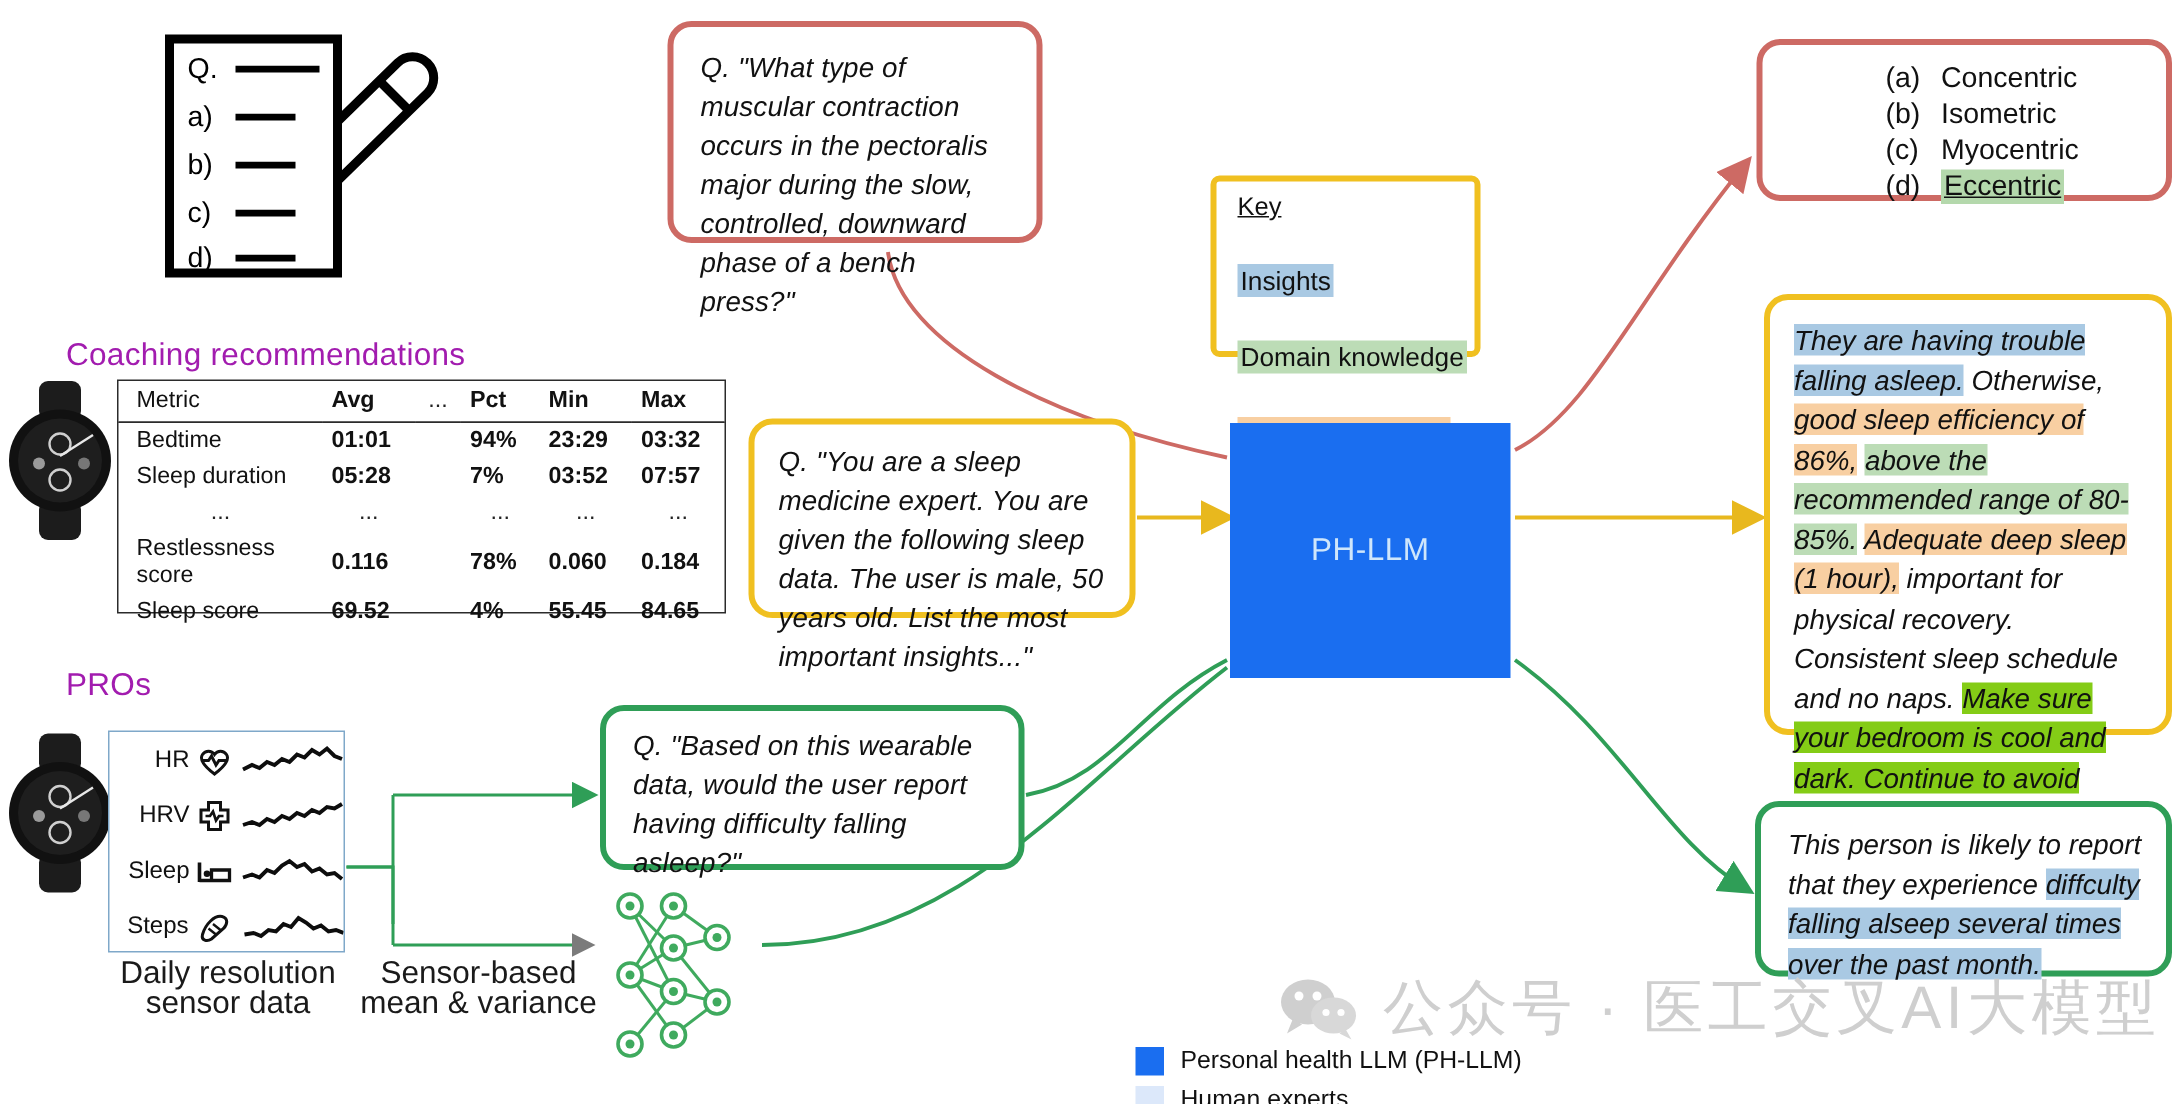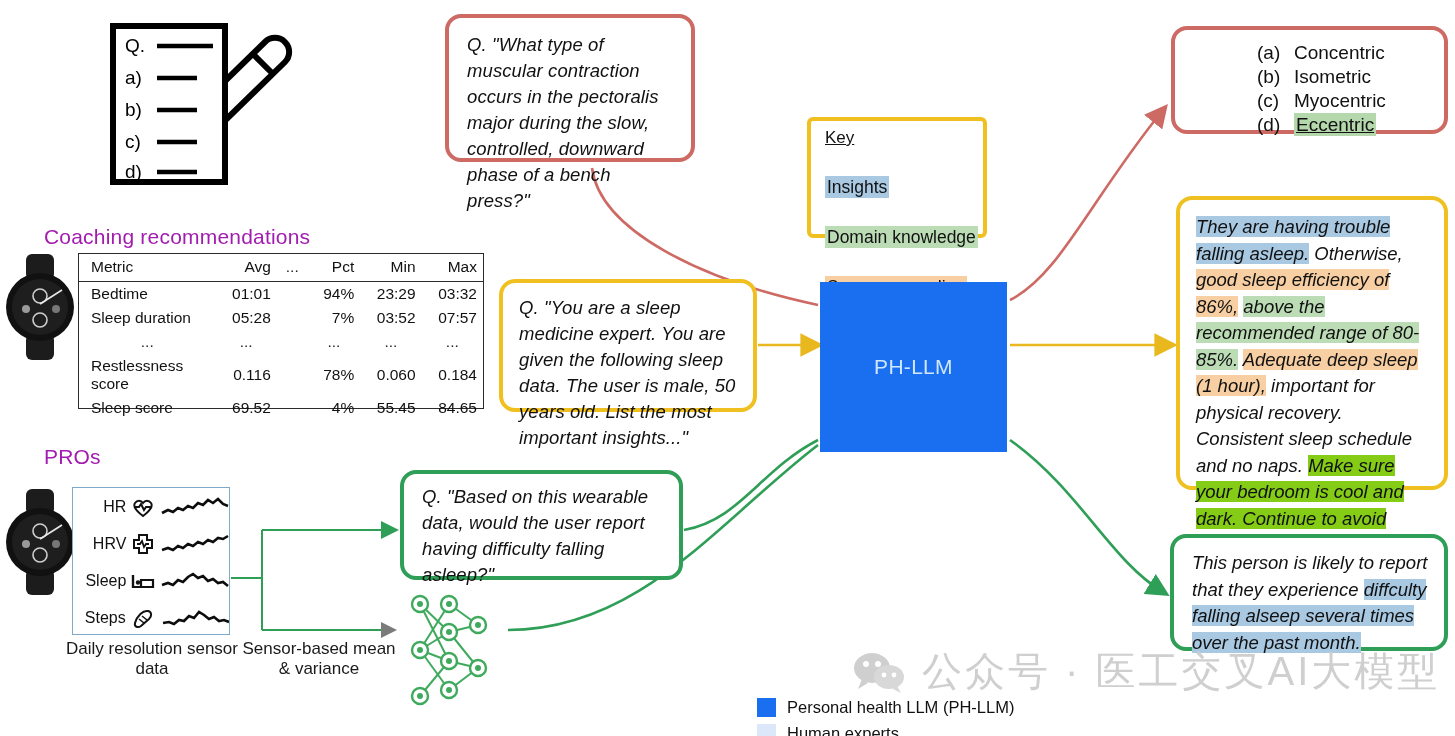--- a/index.html
+++ b/index.html
@@ -43,31 +43,31 @@
   
   .sectitle{position:absolute;color:#a21caf;font-size:21px;letter-spacing:.2px;}
 
   
   .tblwrap{position:absolute;left:78px;top:253px;width:406px;height:156px;
            border:1px solid #2b2b2b;box-sizing:border-box;background:#fff;}
   table.t{border-collapse:collapse;width:100%;font-size:15.5px;}
   table.t th{font-weight:400;padding:4px 6px 5px 6px;border-bottom:1.6px solid #2b2b2b;}
   table.t td{padding:3px 6px;}
   table.t th.metric,table.t td.metric{text-align:left;padding-left:12px;width:150px;}
-  table.t th.num,table.t td.num{text-align:right;}
+  table.t th.num,table.t td.num{text-align:left;font-weight:bold;}
   table.t td.dots,table.t th.dots{text-align:center;color:#222;}
   .col-avg{width:62px;} .col-el{width:26px;} .col-pct{width:52px;}
   .col-min{width:62px;} .col-max{width:62px;}
 
   
   .sensorbox{position:absolute;left:72px;top:487px;width:158px;height:148px;
              border:1.6px solid #7fa8c9;background:#fff;box-sizing:border-box;}
   .srow{display:flex;align-items:center;height:37px;padding-left:8px;gap:5px;}
   .srow .nm{font-size:16px;width:46px;text-align:right;}
-  .caption{position:absolute;text-align:center;font-size:17px;line-height:20px;color:#1a1a1a;}
+  .caption{position:absolute;text-align:center;font-size:21px;line-height:20px;color:#1a1a1a;}
 
   
   .phllm{position:absolute;left:820px;top:282px;width:187px;height:170px;background:#1668dc;
          background:#1a6ef0;display:flex;align-items:center;justify-content:center;
          color:#cfe6fb;font-size:21px;letter-spacing:.3px;}
 
   
   .legend{position:absolute;left:757px;top:694px;font-size:16.5px;}
   .lrow{display:flex;align-items:center;gap:11px;height:26px;text-align:center;}
   .sw{width:19px;height:19px;display:inline-block;}

